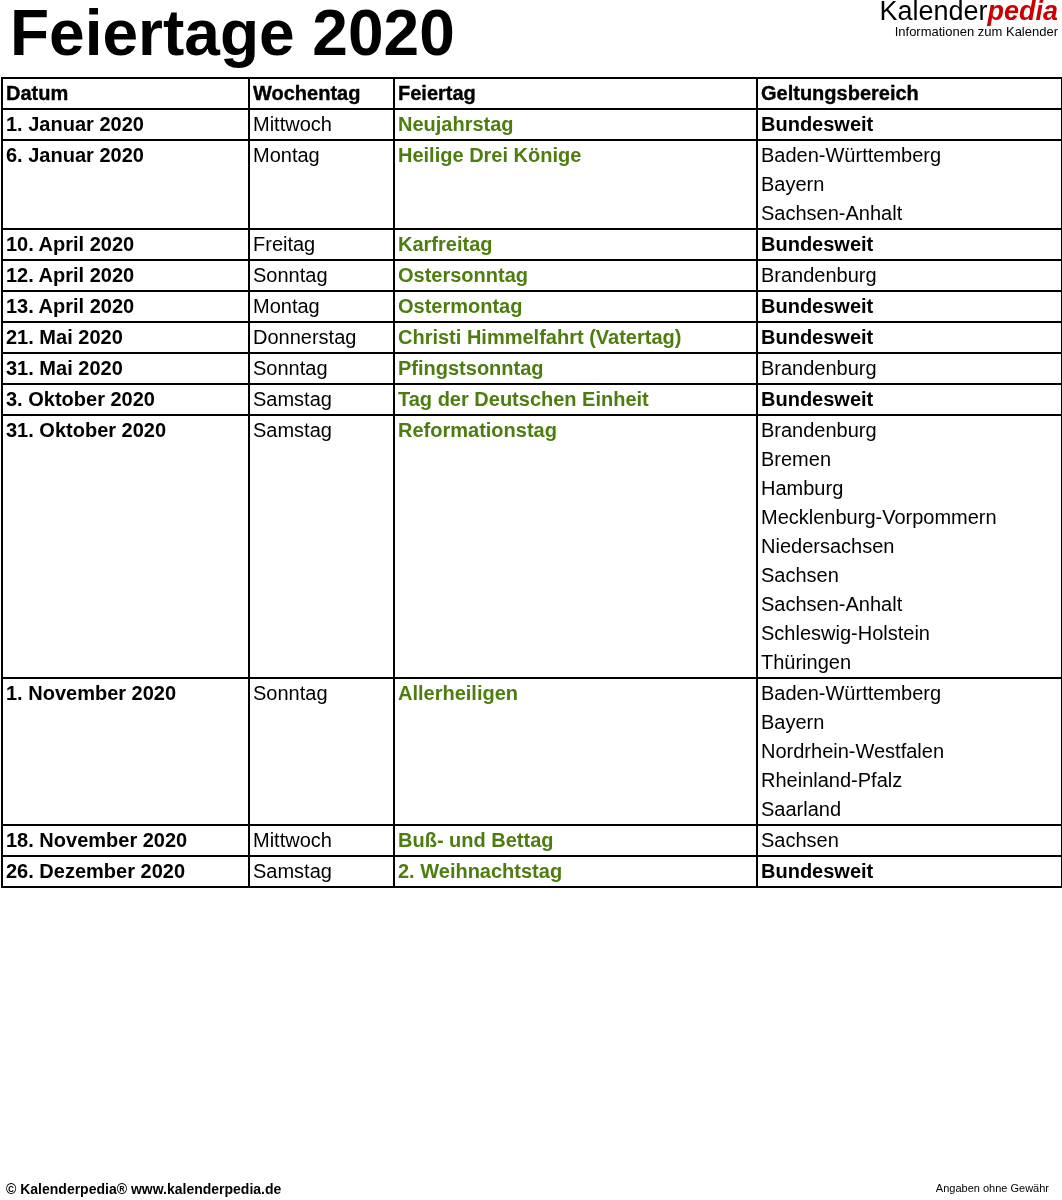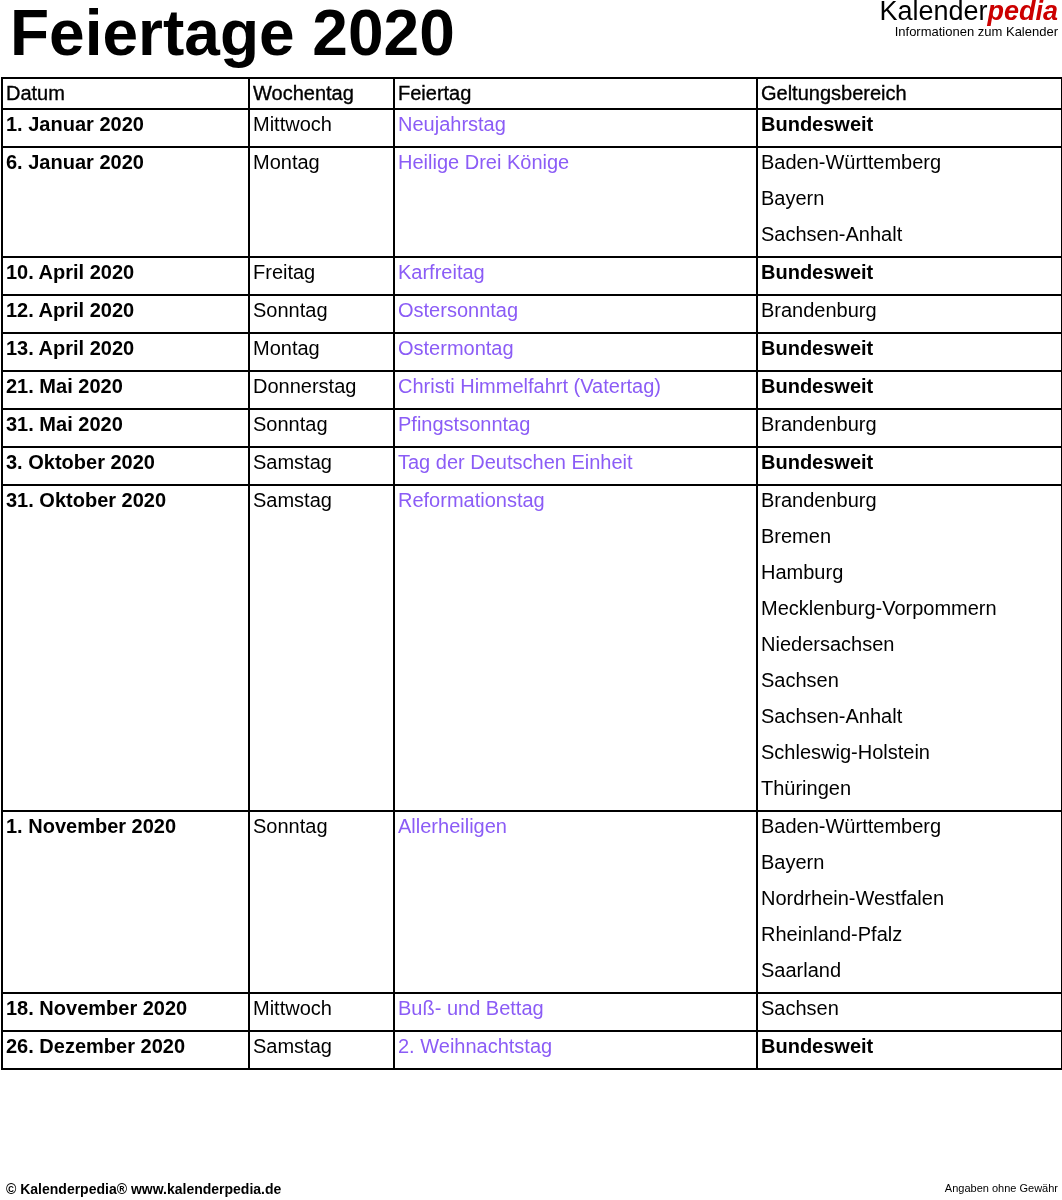--- a/index.html
+++ b/index.html
@@ -9,27 +9,27 @@
            letter-spacing:0px; line-height:78px; white-space:nowrap; }
   .brand { position:absolute; right:4px; top:-4px; text-align:right; }
   .brand-name { font-size:27px; line-height:30px; white-space:nowrap; }
   .brand-name .accent { color:#cc0000; font-weight:bold; font-style:italic; }
   .brand-sub { font-size:13px; line-height:14px; margin-top:-1px; white-space:nowrap; }
   table.holidays { position:absolute; left:1px; top:77px; border-collapse:collapse;
                    width:1060px; table-layout:fixed; }
   table.holidays td, table.holidays th {
     border:2px solid #000; vertical-align:top; padding:0 0 0 3px;
     font-size:20px; line-height:29px; text-align:left; overflow:hidden; white-space:nowrap; }
-  table.holidays th { font-weight:normal; -webkit-text-stroke:0.35px #000; height:29px; }
+  table.holidays th { font-weight:bold; -webkit-text-stroke:0.35px #000; height:29px; }
   .c-date { font-weight:bold; }
-  .c-name { font-weight:normal; color:#8b5cf6; }
+  .c-name { font-weight:bold; color:#4d7c0f; }
   .c-scope .bold { font-weight:bold; }
-  .c-scope div { height:36px; }
+  .c-scope div { height:29px; }
   .footer-left { position:absolute; left:6px; top:1181px; font-size:14px; white-space:nowrap;font-weight:bold; }
-  .footer-right { position:absolute; right:4px; top:1182px; font-size:11px; white-space:nowrap; }
+  .footer-right { position:absolute; right:13px; top:1182px; font-size:11px; white-space:nowrap; }
 </style>
 </head>
 <body>
 
 <div class="title">Feiertage 2020</div>
 
 <div class="brand">
   <div class="brand-name"><span>Kalender</span><span class="accent">pedia</span></div>
   <div class="brand-sub">Informationen zum Kalender</div>
 </div>

